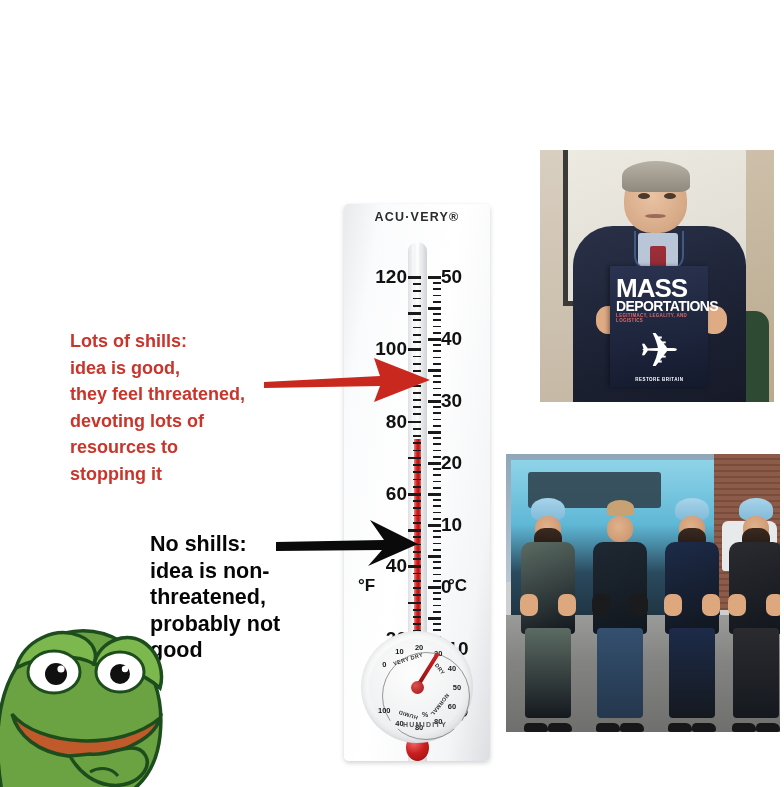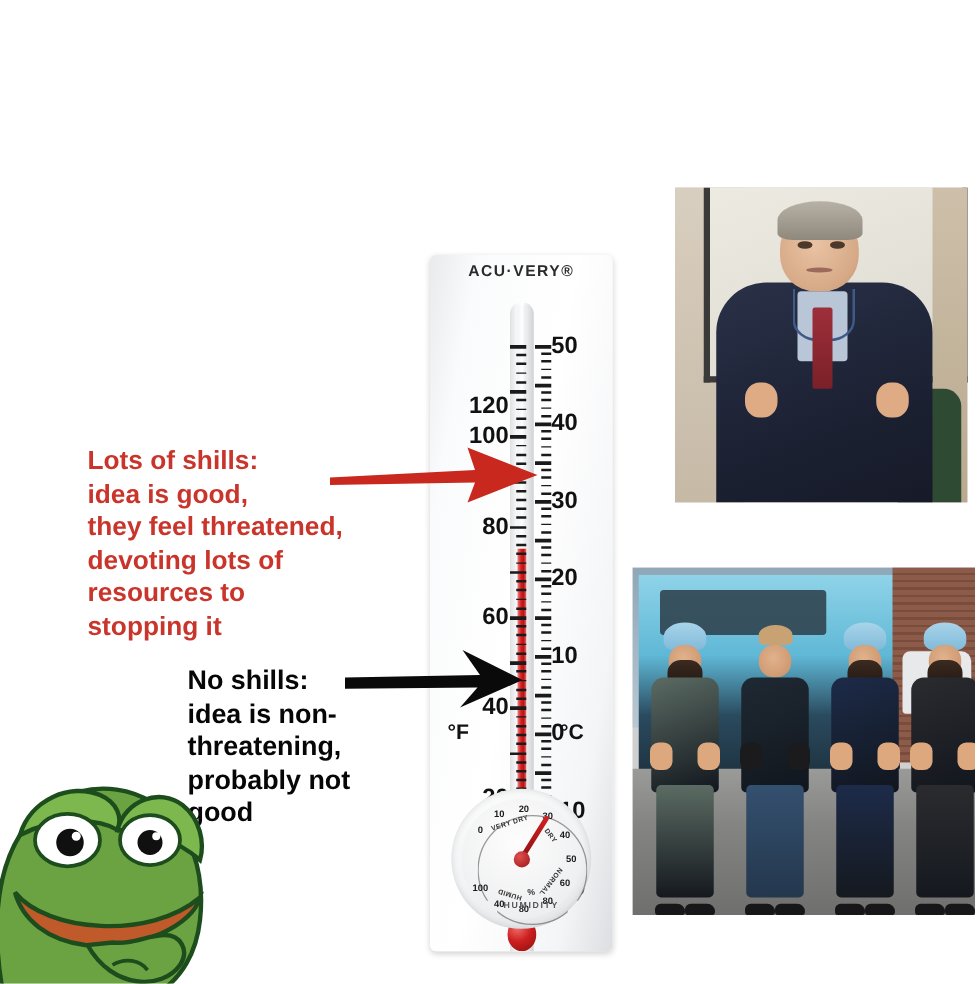--- a/index.html
+++ b/index.html
@@ -196,23 +196,22 @@
 
   
   .callout {
     position: absolute;
     font-weight: bold;
     white-space: pre-line;
   }
   .callout-red {
     left: 70px; top: 328px;
     color: #c9342b;
-    font-size: 21px;
+    font-size: 18px;
     line-height: 26.5px;
-    margin-top: 28px;
   }
   .callout-black {
     left: 150px; top: 531px;
     color: #060606;
     font-size: 21.5px;
     line-height: 26.5px;
   }
 
   
   .arrow { position: absolute; }
@@ -389,21 +388,21 @@
           <i style="top: 376.133px; width: 8px; height: 1.8px;"></i>
           <i style="top: 383.367px; width: 8px; height: 1.8px;"></i>
           <i style="top: 390.6px; width: 8px; height: 1.8px;"></i>
           <i style="top: 397.833px; width: 13px; height: 2.5px;"></i>
           <i style="top: 405.067px; width: 8px; height: 1.8px;"></i>
           <i style="top: 412.3px; width: 8px; height: 1.8px;"></i>
           <i style="top: 419.533px; width: 8px; height: 1.8px;"></i>
           <i style="top: 426.767px; width: 8px; height: 1.8px;"></i>
           <i style="top: 434px; width: 13px; height: 2.5px;"></i>
         </div>
-    <div class="tick-label" style="top: -9px; margin-top: 48px;">120</div>
+    <div class="tick-label" style="top: -9px;">120</div>
         <div class="tick-label" style="top: 63.3333px;">100</div>
         <div class="tick-label" style="top: 135.667px;">80</div>
         <div class="tick-label" style="top: 208px;">60</div>
         <div class="tick-label" style="top: 280.333px;">40</div>
         <div class="tick-label" style="top: 352.667px;">20</div>
         <div class="tick-label" style="top: 425px;">0</div>
       </div>
     <div class="scale scale-c" id="scale-c" style="height: 434px;">
       <div class="minor-ticks" id="ticks-c" style="height: 434px;">
           <i style="top: 0px; width: 13px; height: 2.5px;"></i>
@@ -531,40 +530,47 @@
 
   <div class="callout callout-red">Lots of shills:
 idea is good,
 they feel threatened,
 devoting lots of
 resources to
 stopping it</div>
 
   <div class="callout callout-black">No shills:
 idea is non-
-threatening,
+threatened,
 probably not
 good</div>
 
   <div class="photo photo-deport">
     <div class="p1-wallL"></div>
     <div class="p1-board"></div>
     <div class="p1-wallR"></div>
     <div class="p1-chair"></div>
     <div class="p1-body"></div>
     <div class="p1-shirt"></div>
     <div class="p1-lanyard"></div>
     <div class="p1-tie"></div>
     <div class="p1-head"></div>
     <div class="p1-hair"></div>
     <div class="p1-eye" style="left:42%;top:17%"></div>
     <div class="p1-eye" style="left:53%;top:17%"></div>
     <div class="p1-mouth"></div>
     <div class="p1-handL"></div>
     <div class="p1-handR"></div>
+    <div class="p1-book">
+      <div class="p1-mass">MASS</div>
+      <div class="p1-dep">DEPORTATIONS</div>
+      <div class="p1-sub">LEGITIMACY, LEGALITY, AND LOGISTICS</div>
+      <div class="p1-plane">✈</div>
+      <div class="p1-logo">RESTORE BRITAIN</div>
+    </div>
   </div>
 
   <div class="photo photo-turbans">
     <div class="p2-sky"></div>
     <div class="p2-bus">
       <div class="p2-buswin"></div>
     </div>
     <div class="p2-brick"></div>
     <div class="p2-car"></div>
     <div class="p2-ground"></div>

